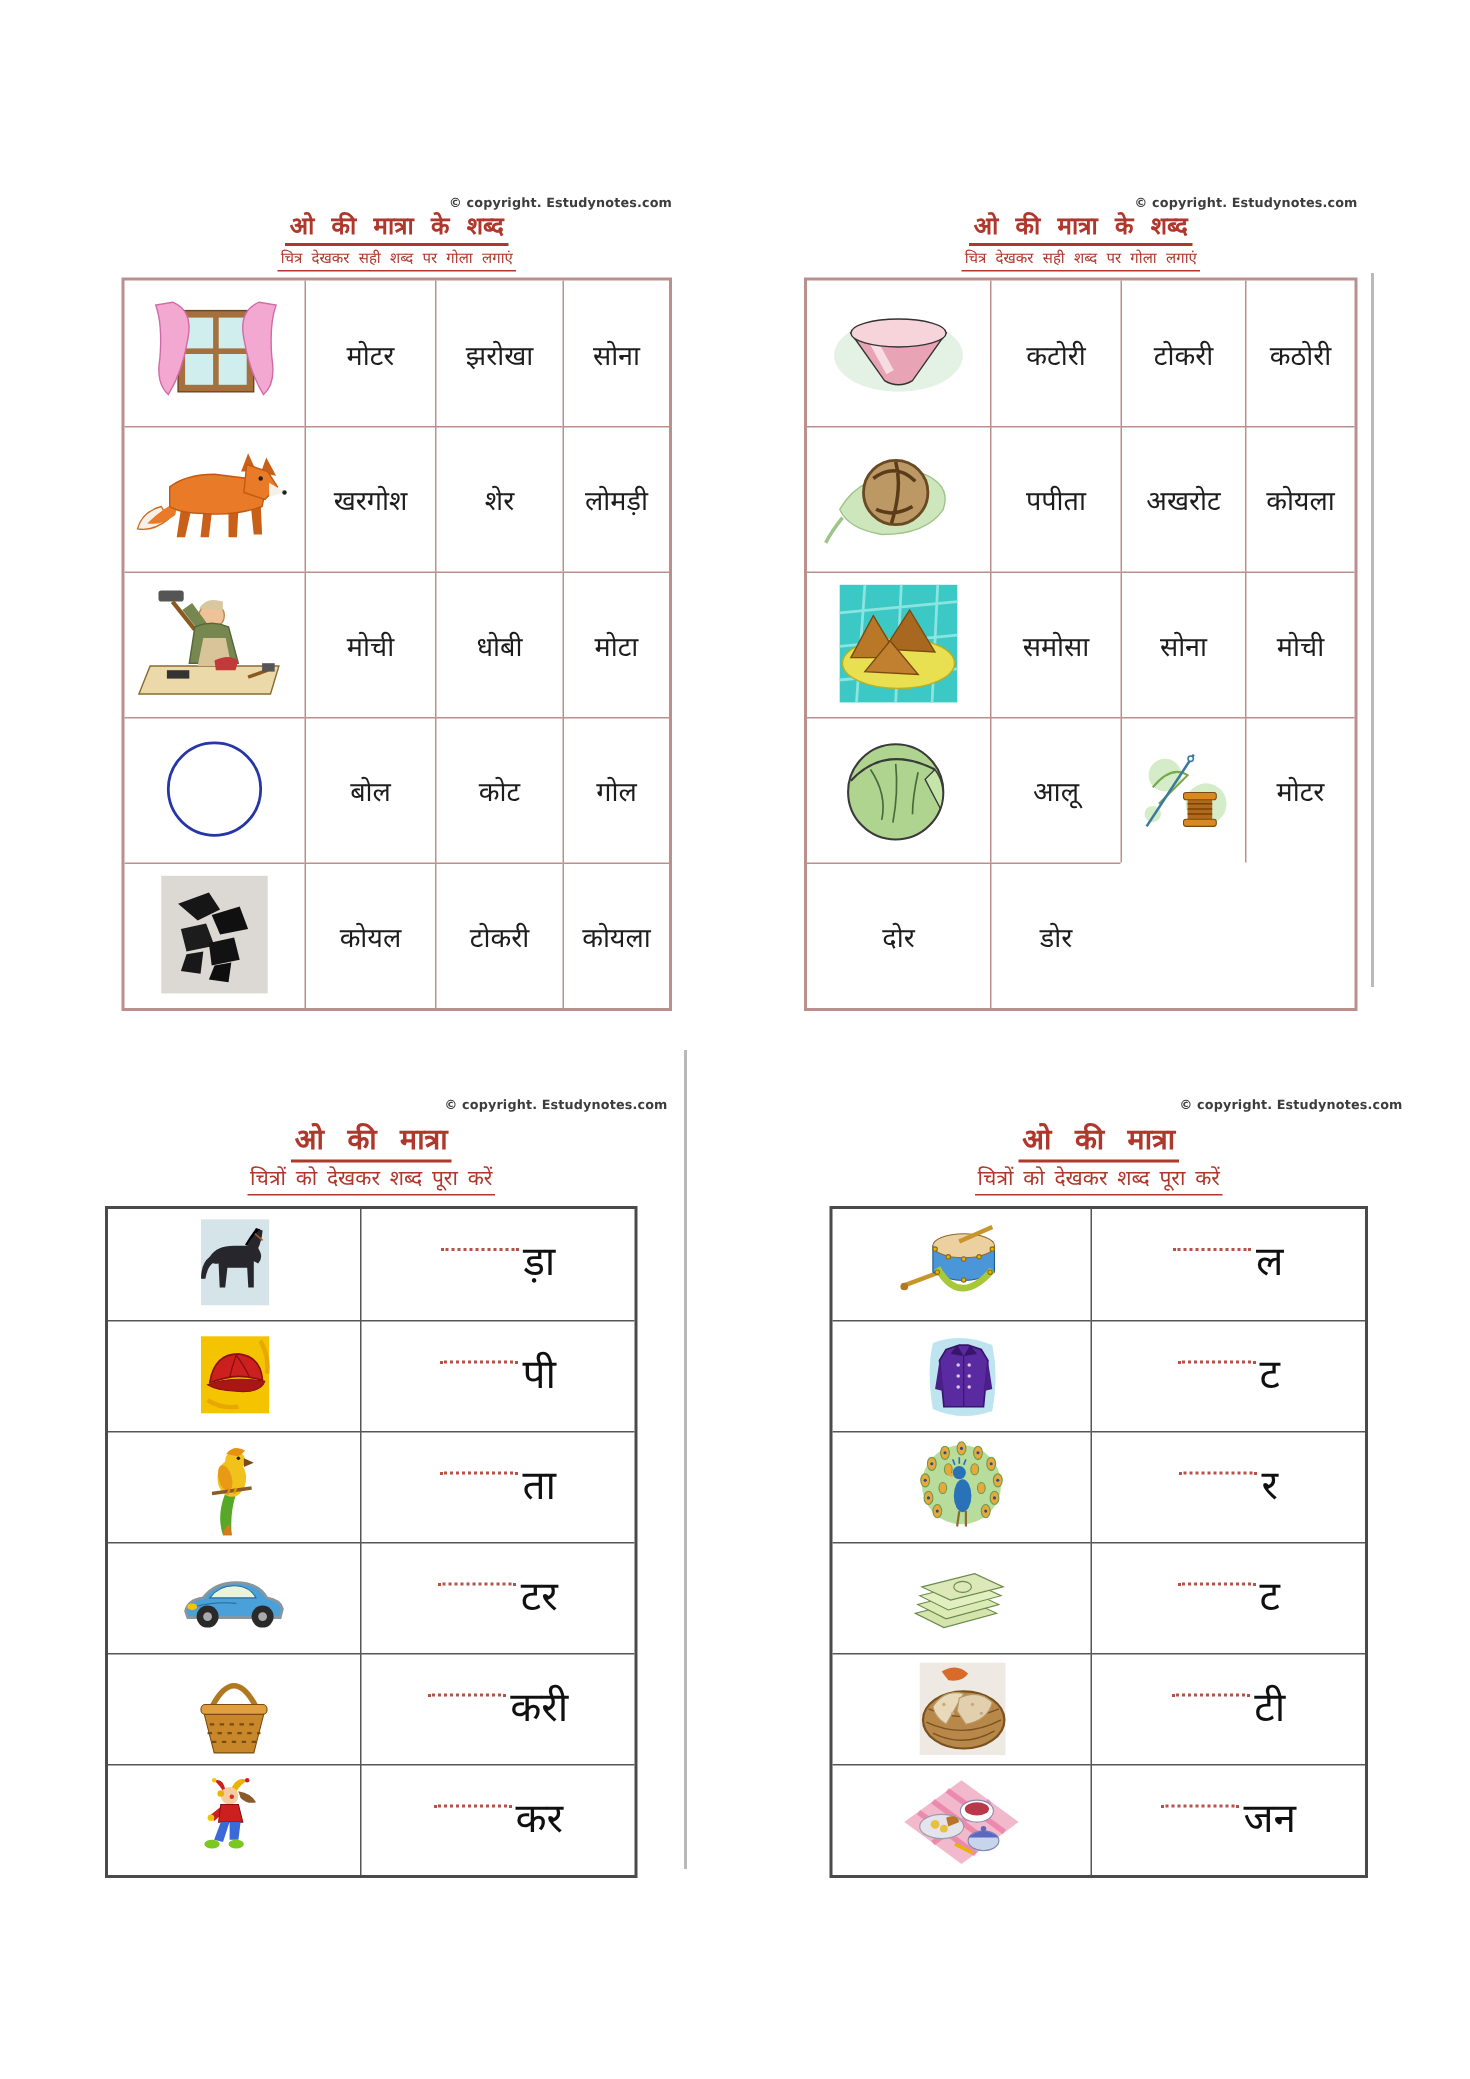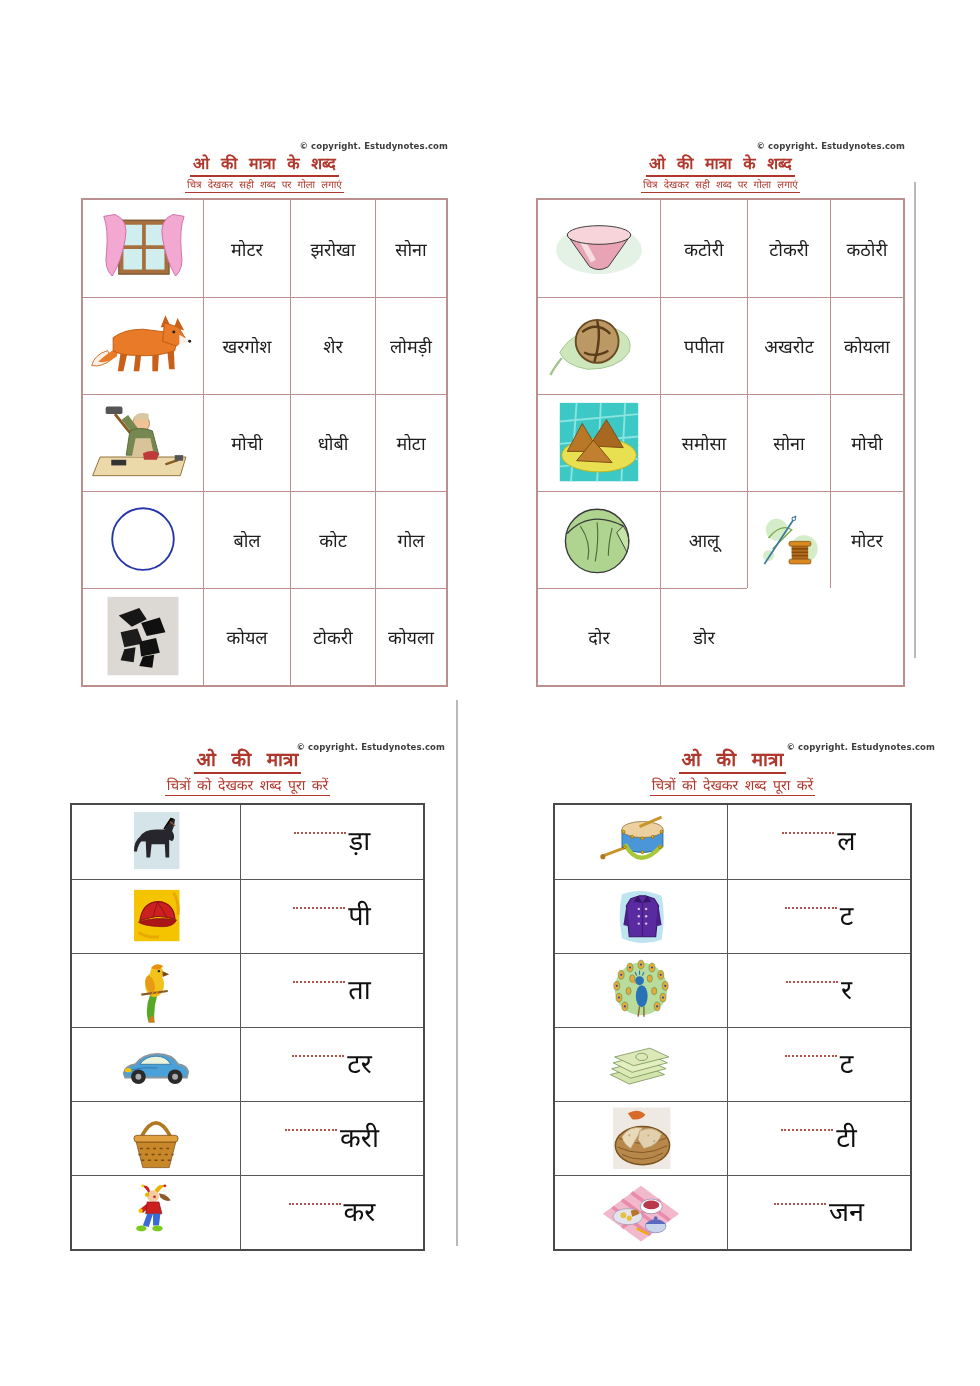--- a/index.html
+++ b/index.html
@@ -1,27 +1,27 @@
 <!DOCTYPE html>
 <html><head>
 <meta charset="utf-8">
 <style>
   :root{ --red:#b0372c; --pink:#bc8f8f; --dark:#4a4a4a; --dot:#b5524a; }
   *{box-sizing:border-box;}
   html,body{margin:0;padding:0;}
   body{width:980px;height:1386px;position:relative;background:#fff;
        font-family:"DejaVu Sans","Liberation Sans",sans-serif;overflow:hidden;}
   .panel{position:absolute;}
-  .copyright{position:absolute;top:18px;right:0;font-size:8.5px;font-weight:bold;
+  .copyright{position:absolute;top:8px;right:0;font-size:8.5px;font-weight:bold;
              color:#3d3d3d;letter-spacing:.1px;white-space:nowrap;}
   .ws-title{text-align:center;color:var(--red);font-weight:bold;}
   .ws-title span{border-bottom:2px solid var(--red);padding:0 3px 2px;}
   .ws-subtitle{text-align:center;color:var(--red);margin-top:3px;}
   .ws-subtitle span{border-bottom:1px solid var(--red);padding:0 2px 2px;margin-top:40px;}
-  .panel-top .ws-title{font-size:16px;margin-top:29px;word-spacing:6px;}
+  .panel-top .ws-title{font-size:16px;margin-top:16px;word-spacing:6px;}
   .panel-top .ws-subtitle{font-size:10px;word-spacing:3px;}
   .panel-bottom .ws-title{font-size:19px;margin-top:22px;word-spacing:9px;}
   .panel-bottom .ws-subtitle{font-size:14px;word-spacing:3px;font-family:Liberation Serif, serif;}
   .grid{display:grid;margin-top:7px;background:#fff;}
   .panel-bottom .grid{margin-top:9px;}
   .grid>div{display:flex;align-items:center;justify-content:center;overflow:hidden;}
   .gridp{border:2px solid var(--pink);}
   .gridp>div{border-left:1px solid var(--pink);border-top:1px solid var(--pink);}
   .gridp.g4>div:nth-child(4n+1){border-left:none;}
   .gridp.g4>div:nth-child(-n+4){border-top:none;}

